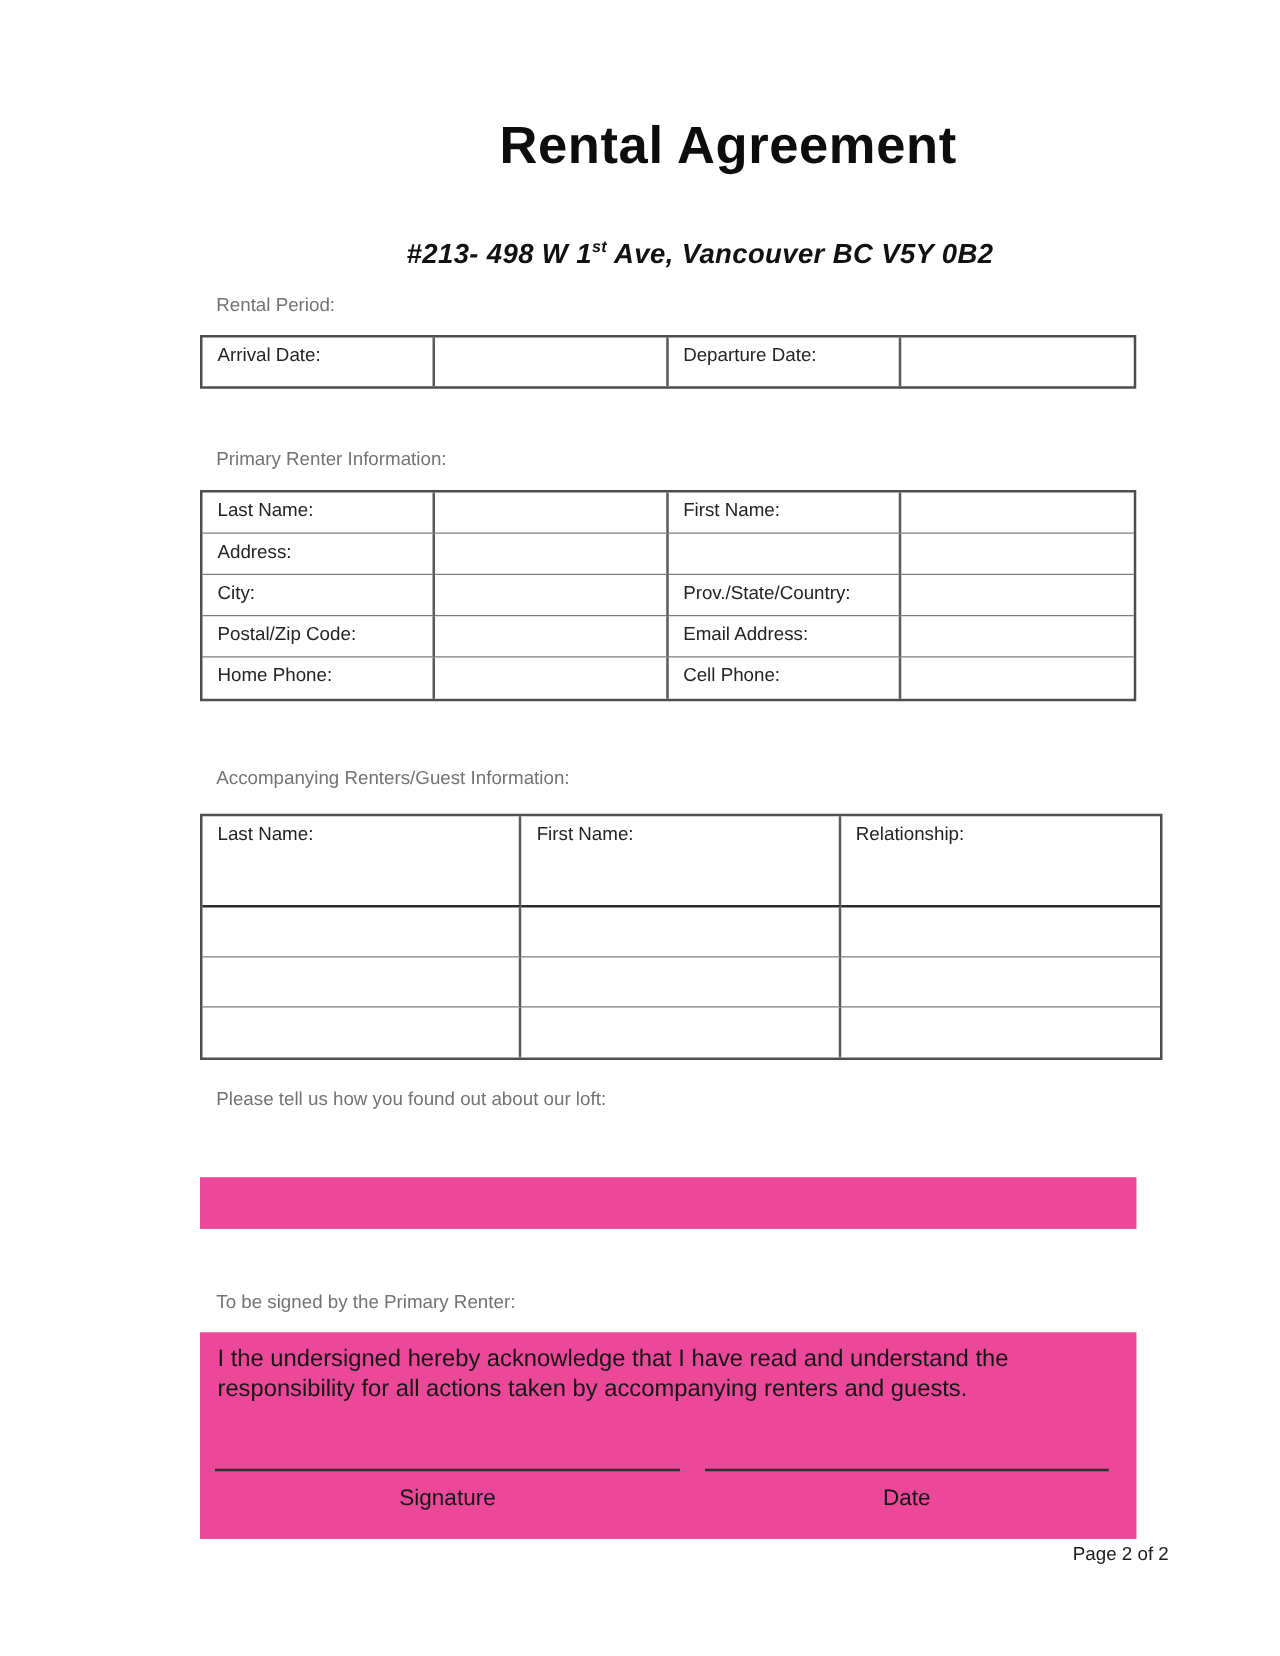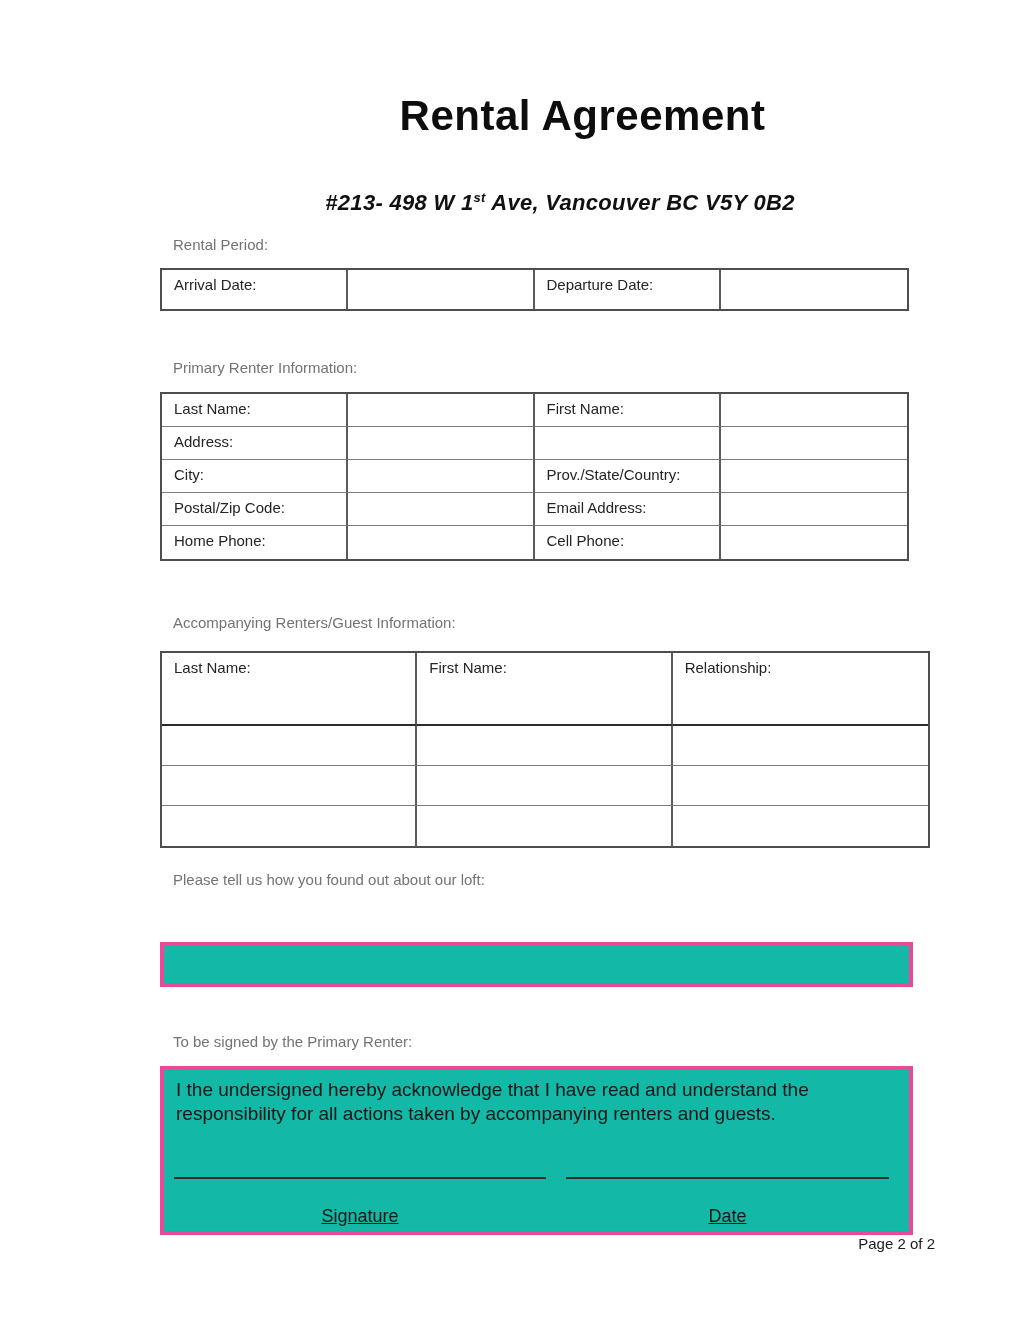--- a/index.html
+++ b/index.html
@@ -34,29 +34,29 @@
   .primary-table{top:392px;width:745px;grid-template-columns:1fr 1fr 1fr 1fr;grid-auto-rows:33px;}
   .guest-table{top:651px;width:766px;grid-template-columns:1fr 1fr 1fr;grid-template-rows:73px 40px 40px 40px;}
   .cell{
     padding:6px 8px 0 12px;font-size:15px;color:#242424;overflow:hidden;
     border-right:2px solid #5a5a5a;border-bottom:1px solid #7d7d7d;
   }
   .cell.last-col{border-right:none;}
   .cell.last-row{border-bottom:none;}
   .guest-table .hdr{border-bottom:2px solid #2b2b2b;}
   
-  .plain-box{position:absolute;left:130px;width:745px;border:4px solid #ec4899;background:#14b8a6;}
+  .plain-box{position:absolute;left:130px;width:745px;border:2px solid #ec4899;background:#ec4899;}
   .referral-box{top:942px;height:37px;}
   .signature-box{top:1066px;height:161px;}
   .ack{padding:8px 12px 0 12px;}
   .ack-line{font-size:19px;line-height:24px;color:#161616;white-space:pre-wrap;}
   .sig-rule{position:absolute;top:107px;border-top:2px solid #2e2e2e;height:0;}
   .sig-rule.rule-signature{left:10px;width:372px;}
   .sig-rule.rule-date{left:402px;width:323px;}
-  .sig-caption{position:absolute;top:136px;text-align:center;font-size:18px;color:#161616;text-decoration:underline;}
+  .sig-caption{position:absolute;top:120px;text-align:center;font-size:18px;color:#161616;}
   .sig-caption.cap-signature{left:10px;width:372px;}
   .sig-caption.cap-date{left:402px;width:323px;}
   .page-number{position:absolute;left:700px;top:1235px;width:205px;text-align:right;font-size:15px;color:#1c1c1c;}
 </style>
 </head>
 <body>
 
 <div class="page">
 
   <h1 class="doc-title">Rental Agreement</h1>

